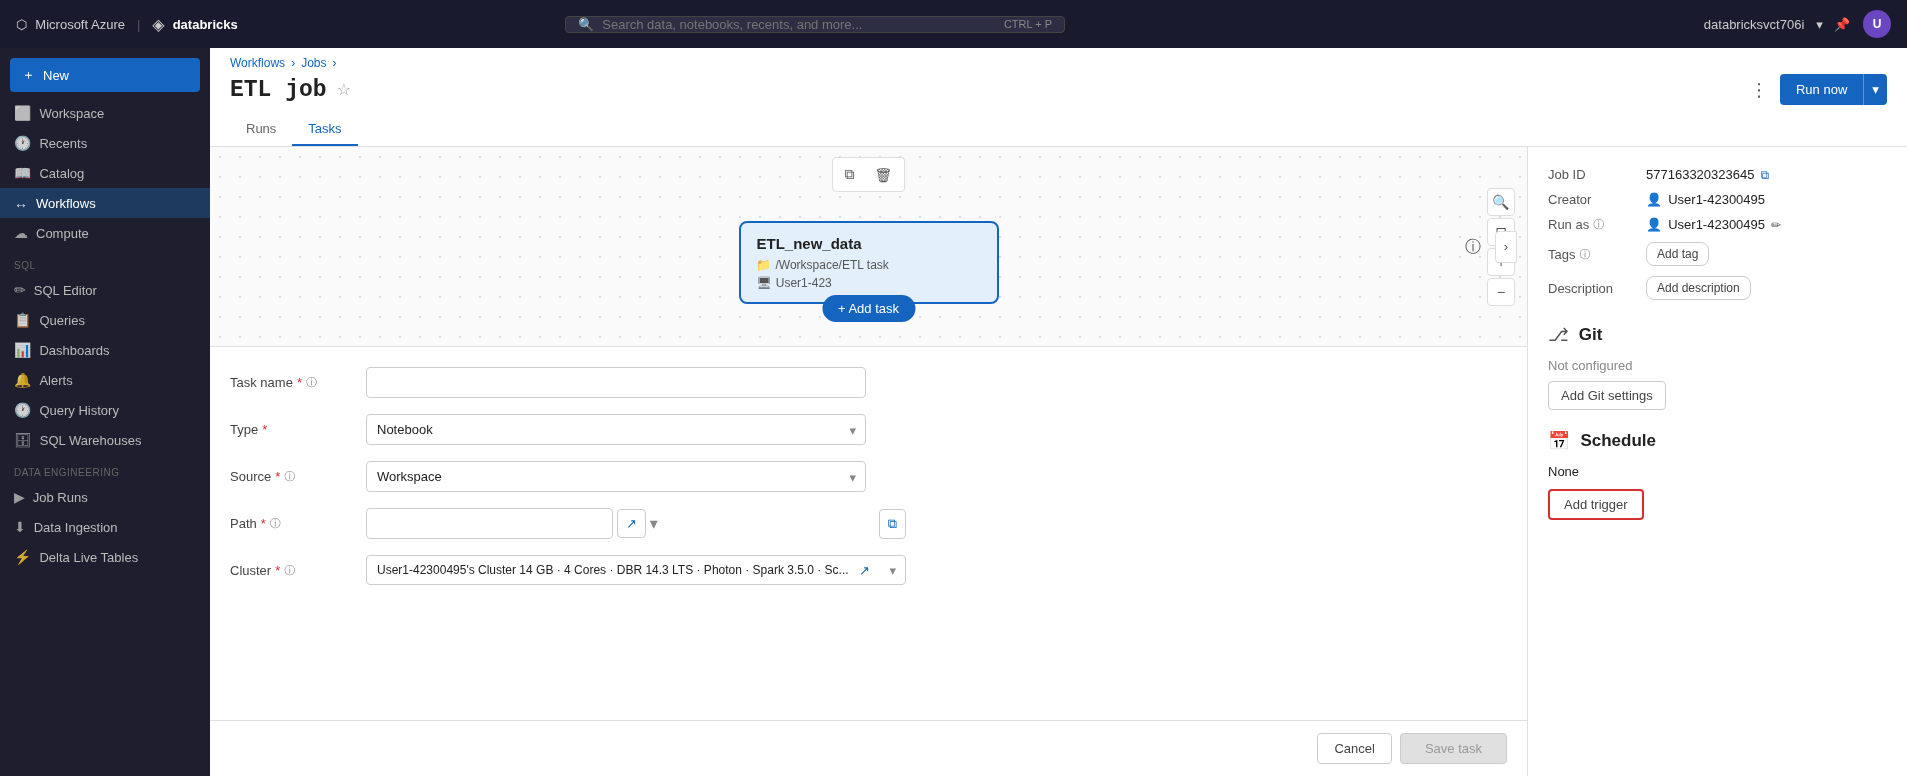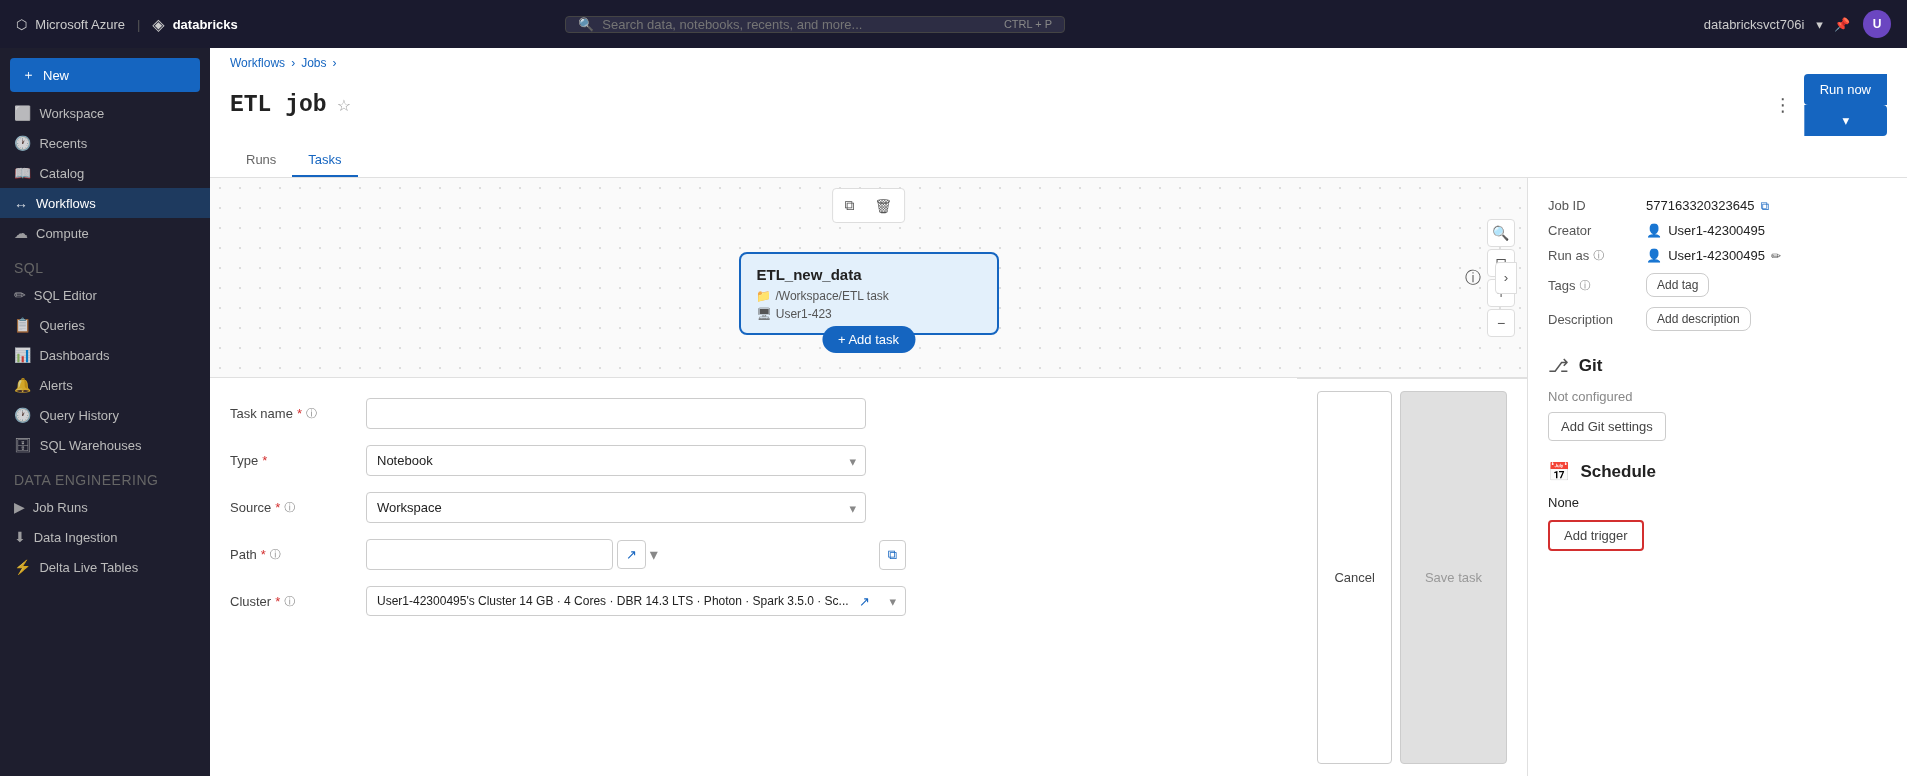--- a/index.html
+++ b/index.html
@@ -76,21 +76,21 @@
       gap: 8px;
       padding: 7px 14px;
       cursor: pointer;
       color: #bbb;
       font-size: 13px;
       transition: background 0.1s;
     }
     .sidebar-item.active { background: #1e3a5f; color: white; }
     .sidebar-section-label {
       padding: 12px 14px 4px;
-      font-size: 14px;
+      font-size: 10px;
       color: #666;
       text-transform: uppercase;
       letter-spacing: 0.5px;
     }
     .icon-char { font-size: 14px; opacity: 0.8; }
 
     
     .main-content { flex: 1; display: flex; flex-direction: column; overflow: hidden; background: white; }
 
     
@@ -124,21 +124,21 @@
     }
     .run-now-dropdown {
       background: #1565c0;
       color: white;
       border: none;
       border-left: 1px solid rgba(255,255,255,0.3);
       border-radius: 0 4px 4px 0;
       padding: 8px 8px;
       cursor: pointer;
     }
-    .run-now-group { display: flex; flex-direction: column; }
+    .run-now-group { display: flex; }
     .more-btn { background: none; border: none; cursor: pointer; color: #555; font-size: 18px; padding: 4px 8px; }
 
     
     .content-body { display: flex; flex: 1; overflow: hidden; position: relative; }
 
     
     .canvas-area {
       flex: 1;
       display: flex;
       flex-direction: column;
@@ -590,21 +590,21 @@
             <button class="zoom-btn">🔍</button>
             <button class="zoom-btn">⊡</button>
             <button class="zoom-btn">+</button>
             <button class="zoom-btn">−</button>
           </div>
 
           <button class="collapse-btn" style="right:10px;">›</button>
           <button class="info-btn" style="right:46px;">ⓘ</button>
         </div>
 
-        <div style="flex:1; display:flex; overflow:hidden; position:relative;justify-content:space-between;">
+        <div style="flex:1; display:flex; flex-direction:column; overflow:hidden; position:relative;justify-content:space-between;">
           <div class="form-area">
 
             <div class="form-row">
               <div class="form-label">
                 <span>Task name</span>
                 <span class="required-star">*</span>
                 <span class="info-circle">ⓘ</span>
               </div>
               <input type="text" class="form-control" style="max-width: 500px;">
             </div>

